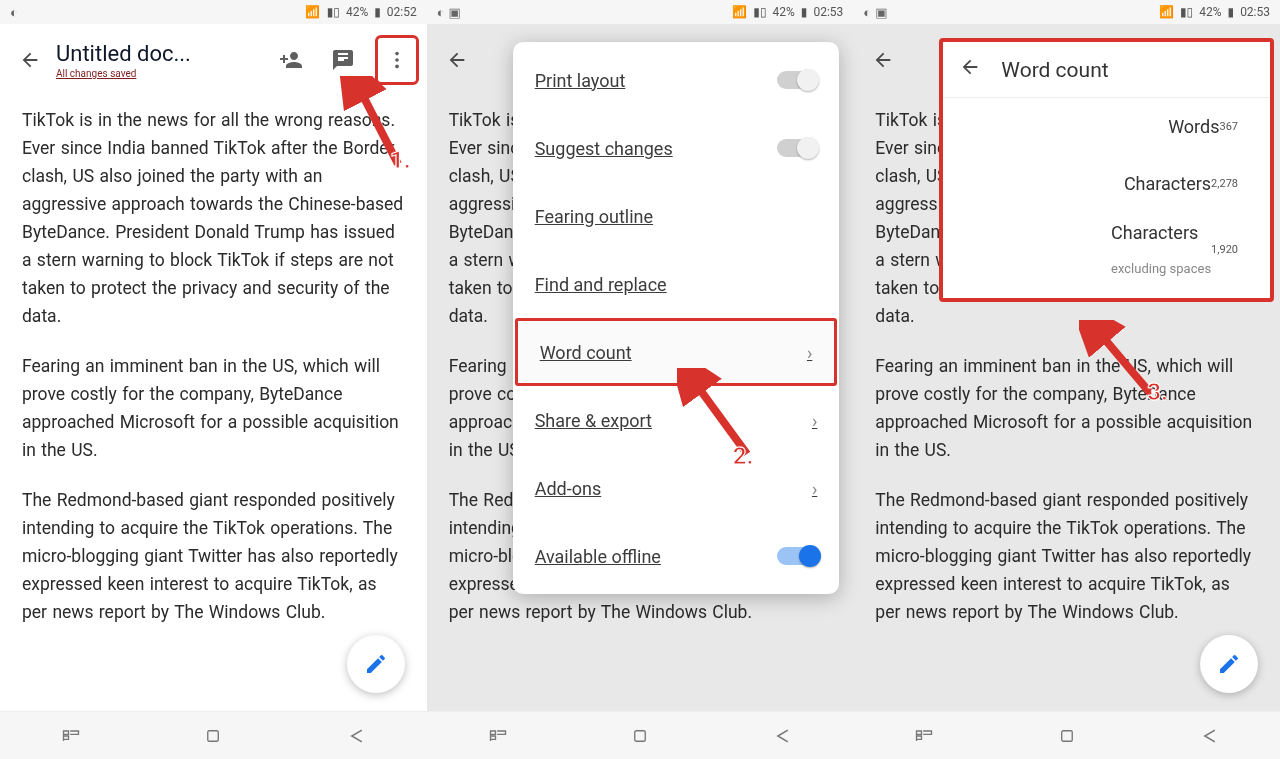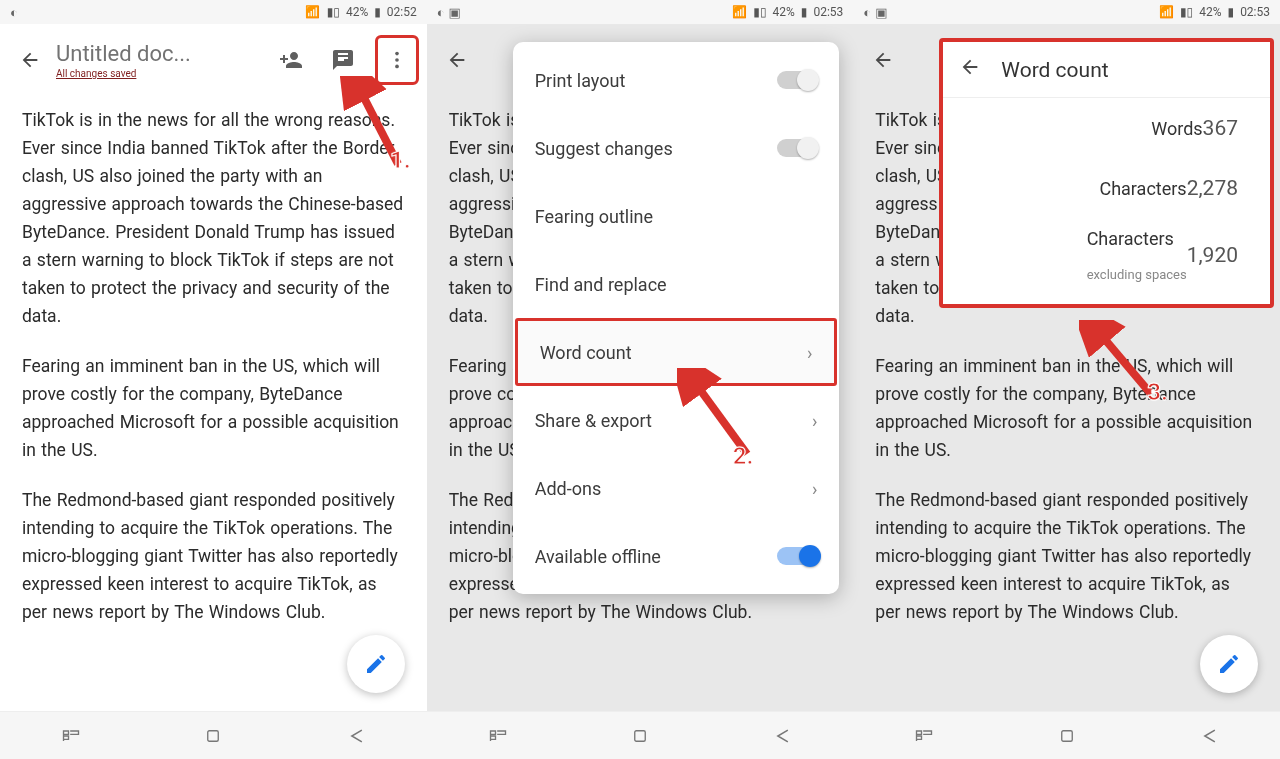--- a/index.html
+++ b/index.html
@@ -58,21 +58,21 @@
     gap: 12px;
     background: inherit;
   }
   .phone:not(.dimmed) .appbar { background:#fff; }
   .back-arrow {
     width: 28px; height: 28px;
     display:flex; align-items:center; justify-content:center;
     color:#4a4a4a;
   }
   .title-col { flex:1; display:flex; flex-direction:column; }
-  .doc-title { font-size: 22px; color:#737373; font-weight: 400;}
+  .doc-title { font-size: 22px; color:#0f172a; font-weight: 400;}
   .doc-sub { font-size: 10px; color:#7f1d1d; margin-top:2px;text-decoration:underline;}
   .icon-btn {
     width: 40px; height: 40px;
     display:flex; align-items:center; justify-content:center;
     color:#5f5f5f;
     border-radius: 50%;
   }
   .red-box-more {
     border: 3px solid #d8322c;
     border-radius: 6px;
@@ -128,20 +128,21 @@
     padding: 4px 0;
   }
   .menu-row {
     height: 68px;
     display:flex;
     align-items:center;
     padding: 0 22px;
     font-size: 18px;
     color:#3c3c3c;
     justify-content: space-between;
+    text-decoration: underline;
   }
   .menu-row.highlight {
     border: 3px solid #d8322c;
     border-radius: 3px;
     margin: 0 2px;
     background:#fafafa;
   }
   .toggle {
     width: 40px; height: 18px;
     background: #d0d0d0;
@@ -179,21 +180,21 @@
   }
   .wc-row {
     display:flex;
     justify-content: flex-end;
     align-items:center;
     padding: 18px 32px;
     font-size: 18px;
     color:#333;
   }
   .wc-row .sub { font-size:13px; color:#888; display:block; margin-top:18px;}
-  .wc-val { font-size:21px; color:#555;}
+  .wc-val { font-size:11px; color:#555;}
   
   .anno-arrow {
     position:absolute;
     z-index: 100;
     pointer-events:none;
   }
   .anno-num {
     position:absolute;
     z-index:101;
     font-size: 24px;

